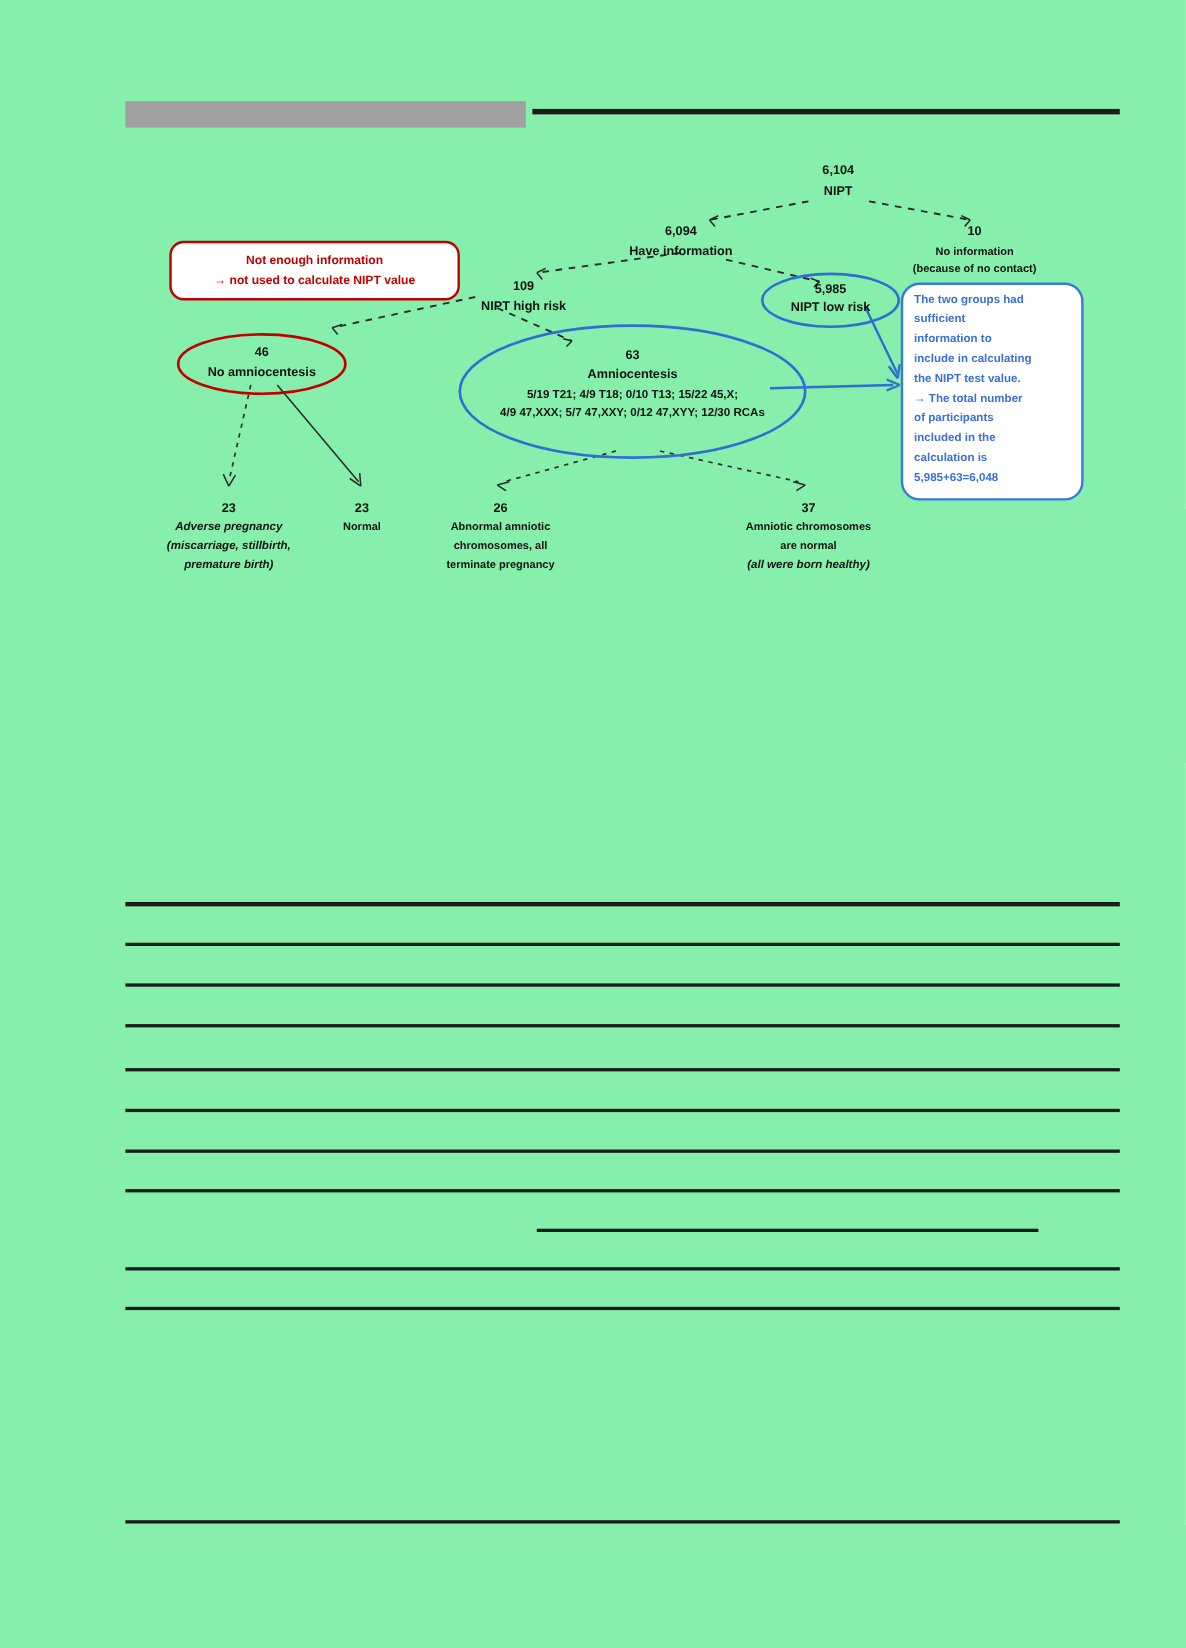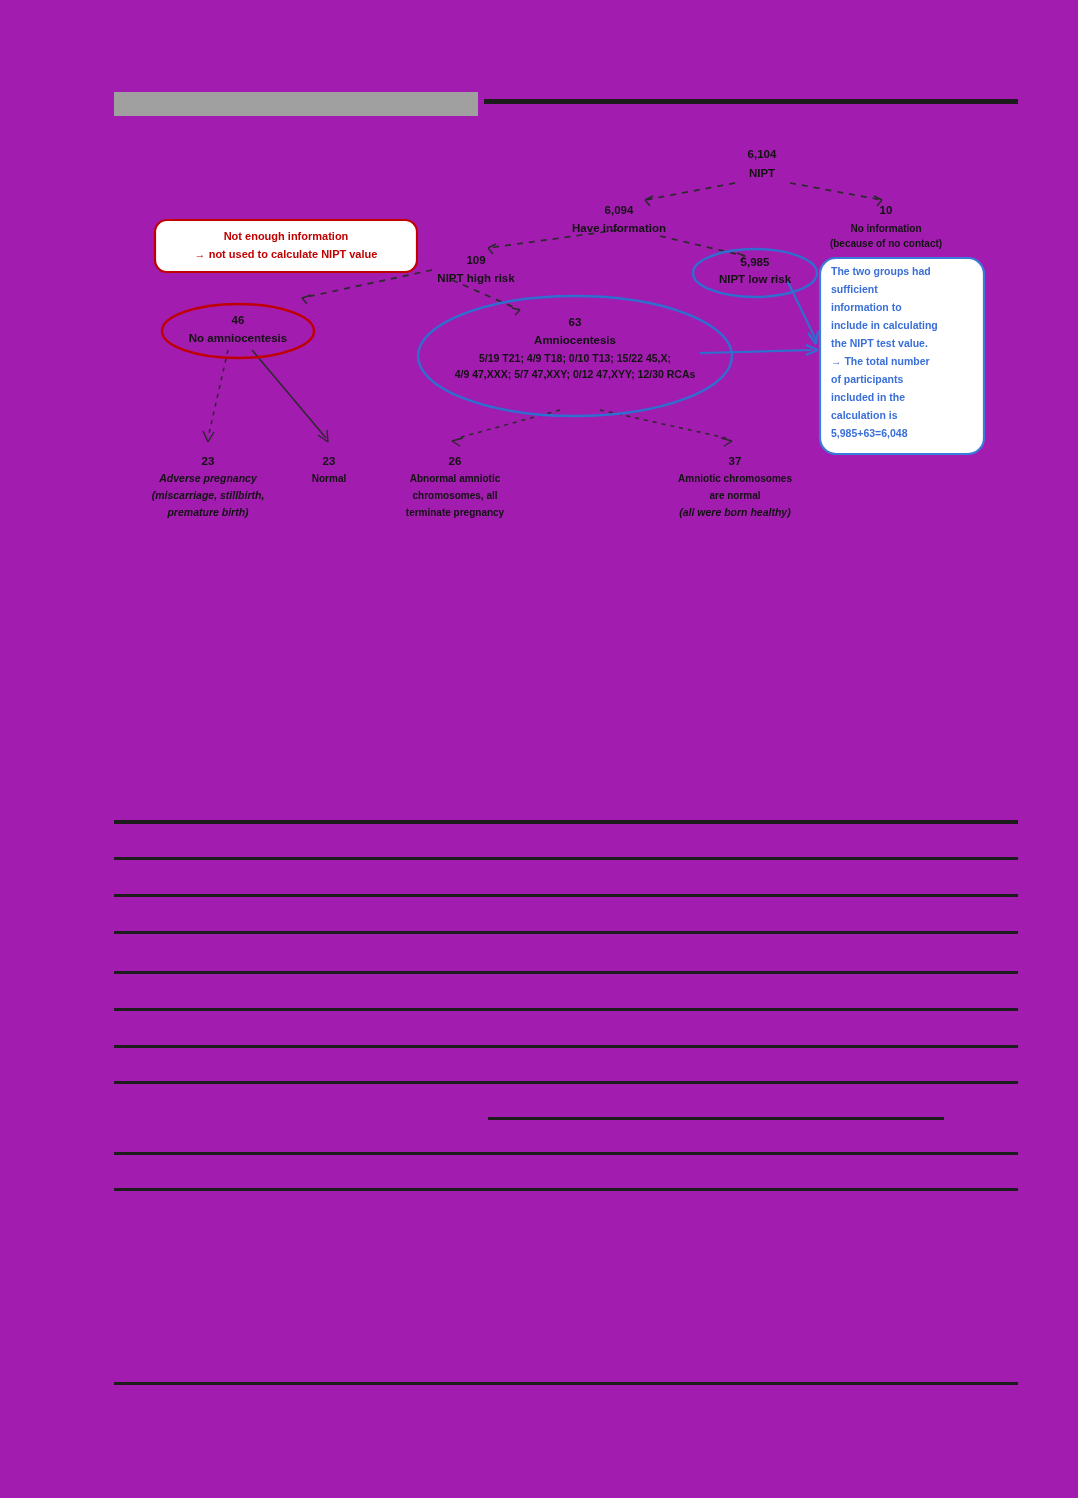--- a/index.html
+++ b/index.html
@@ -10,21 +10,21 @@
   body {
     width: 1078px;
     height: 1498px;
     position: relative;
     font-family: "Liberation Sans", sans-serif;
     overflow: hidden;
   }
   .page {
     position: absolute;
     inset: 0;
-    background: #a21caf;
+    background: #86efac;
   }
 
   
   .header-band {
     position: absolute;
     left: 114px;
     top: 92px;
     width: 364px;
     height: 24px;
     background: #a0a0a0;

